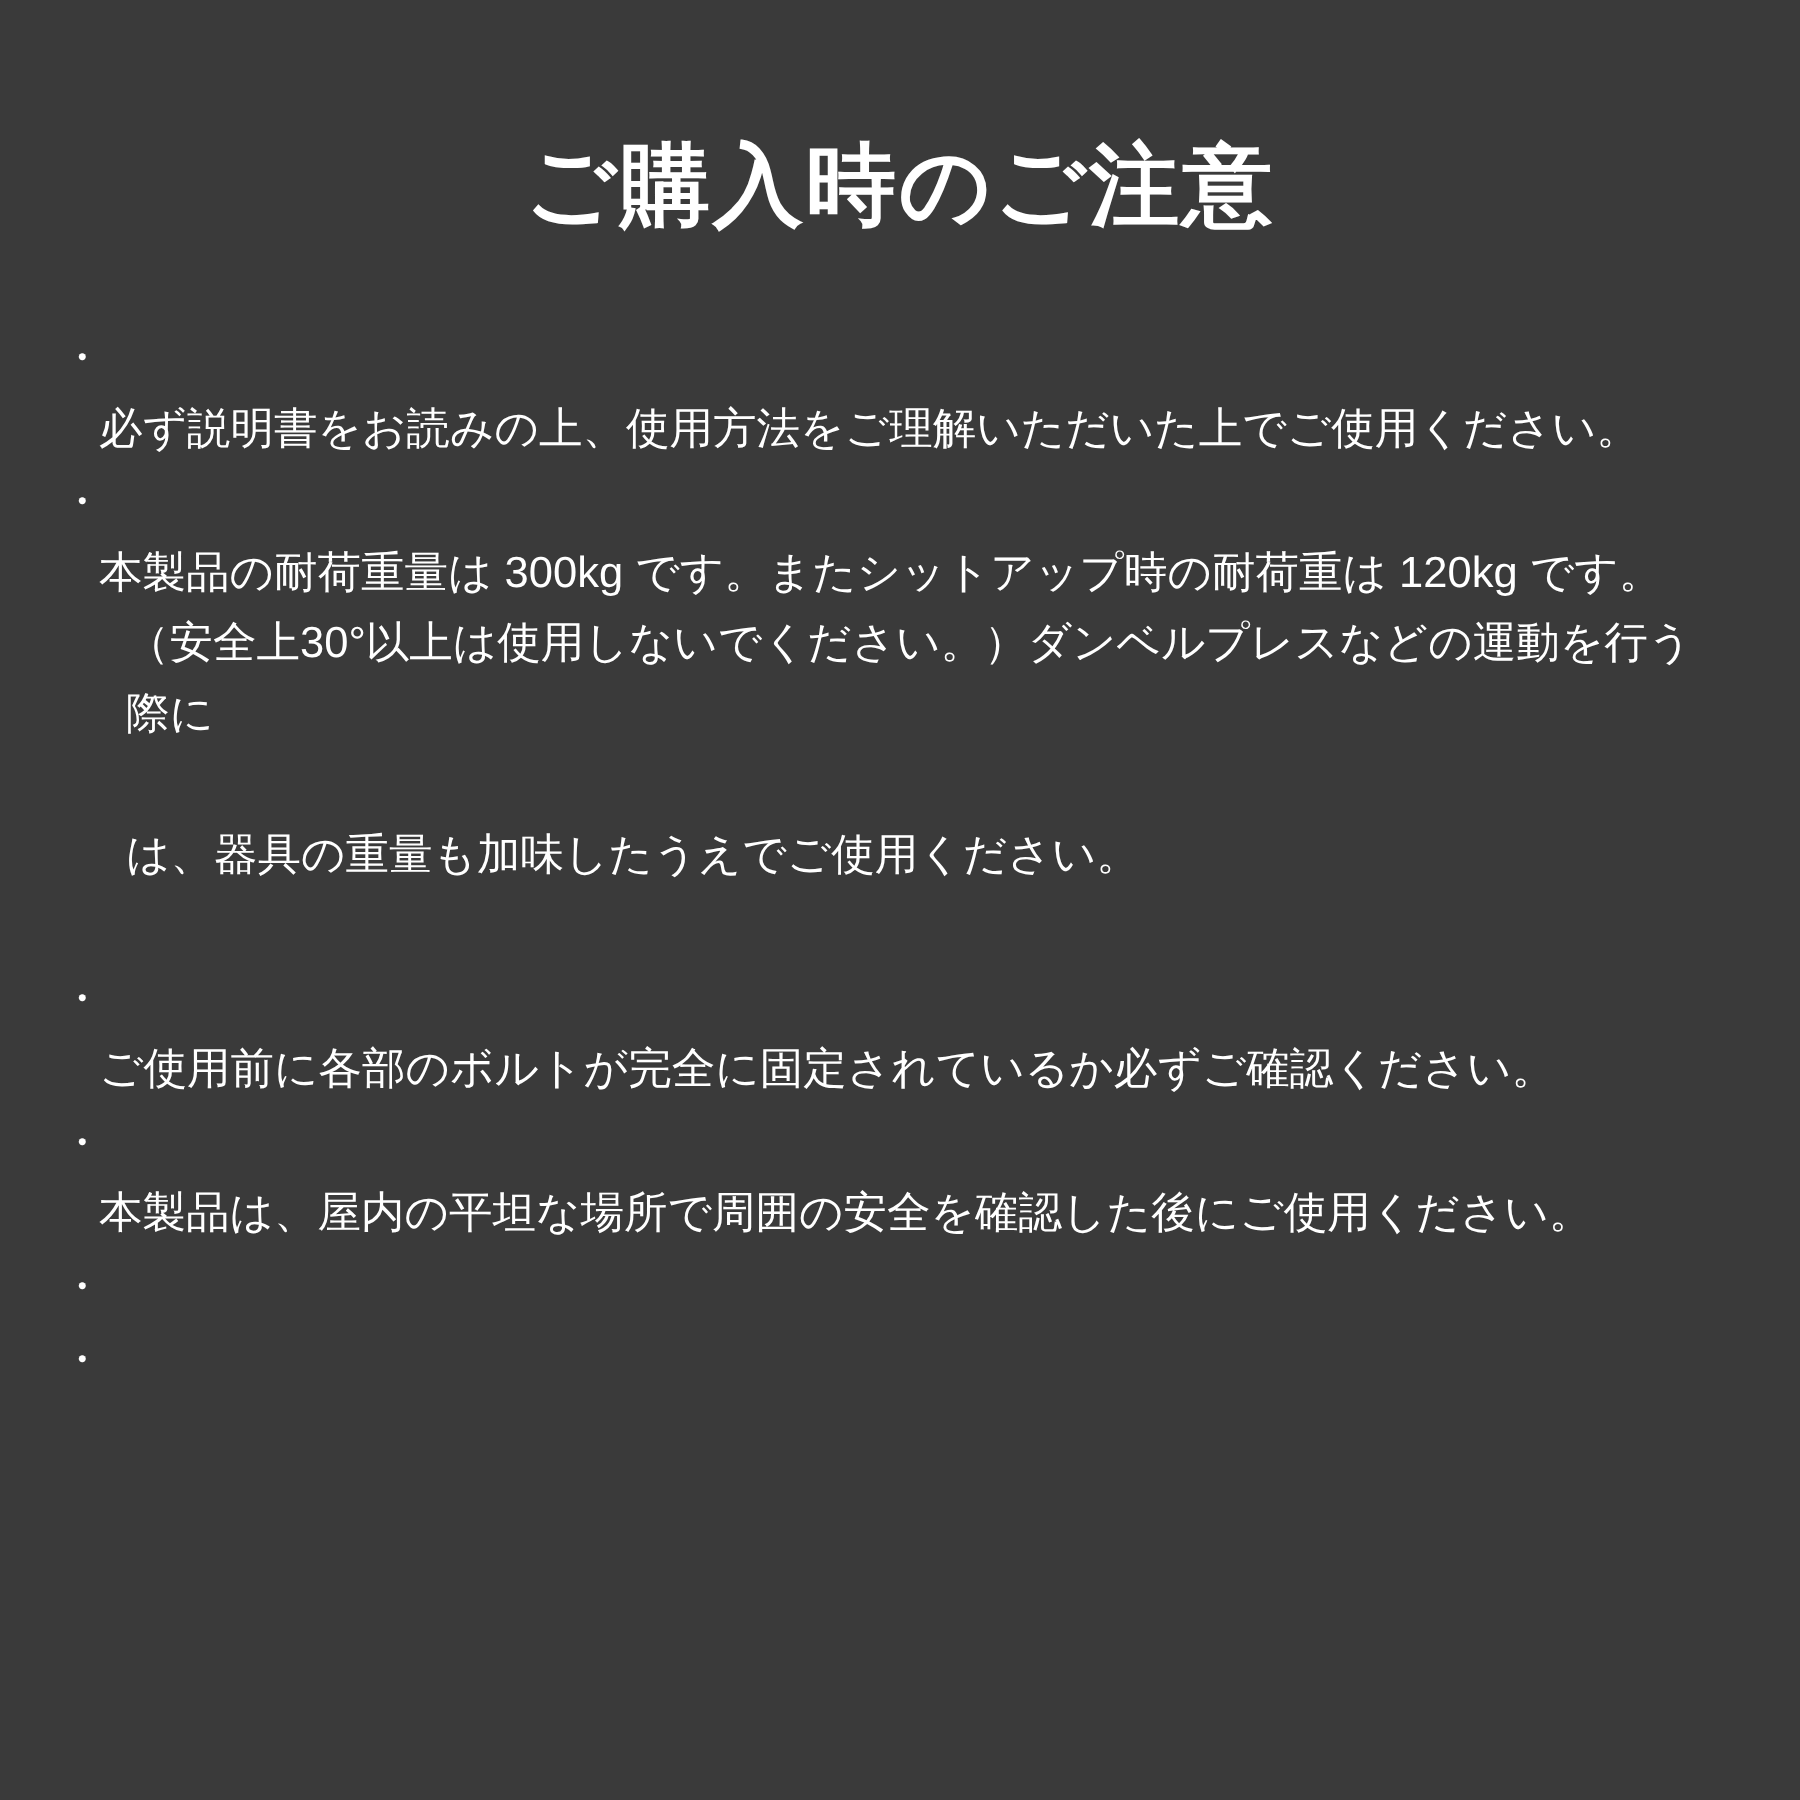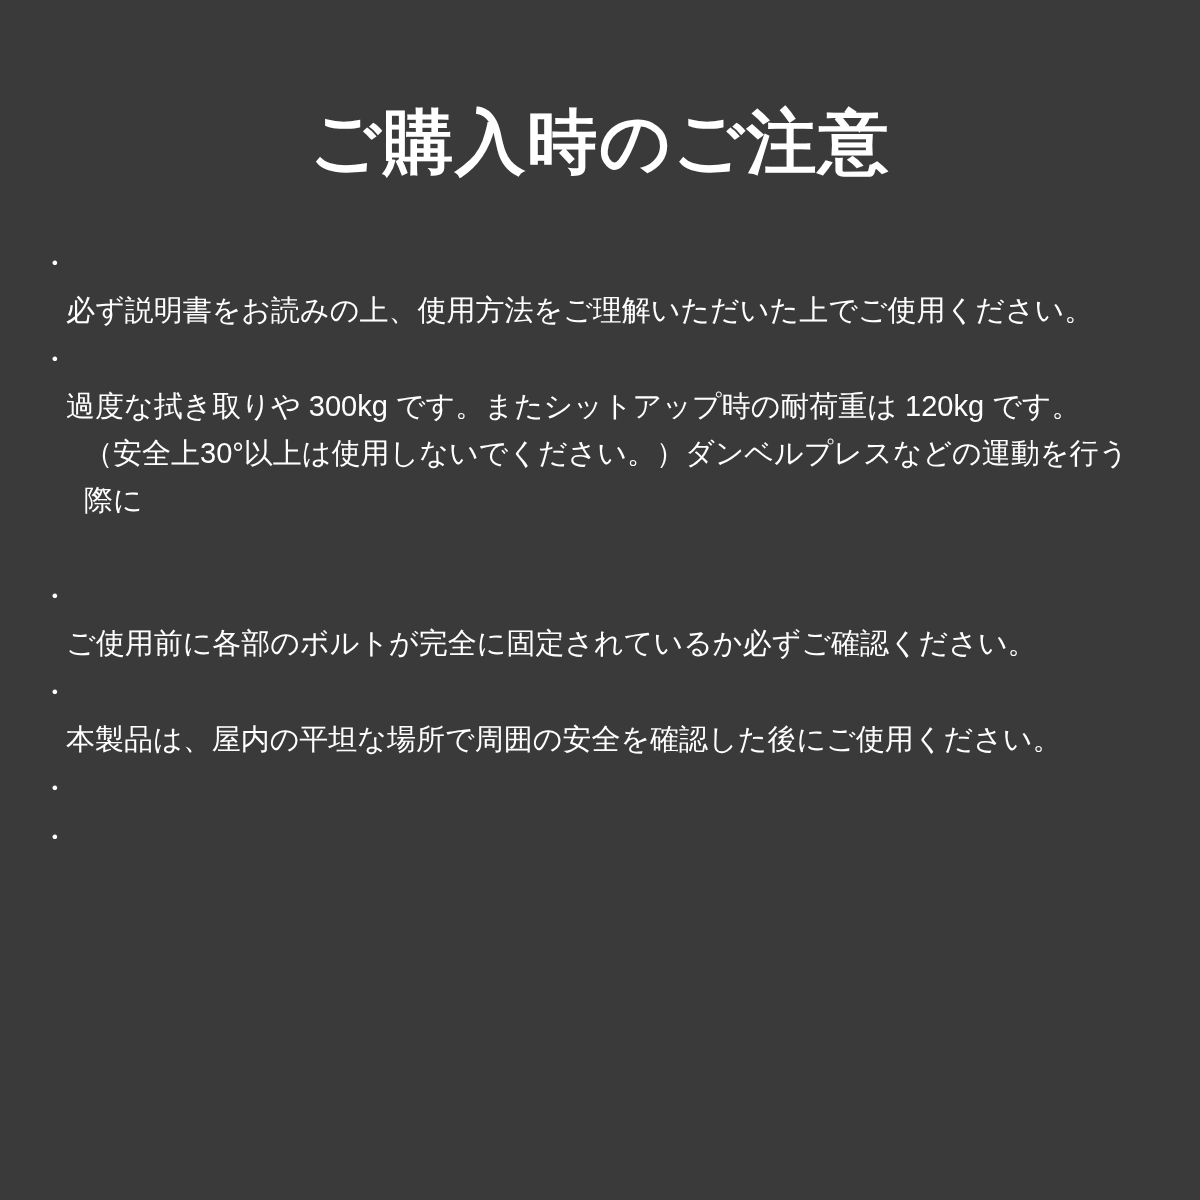--- a/index.html
+++ b/index.html
@@ -16,24 +16,24 @@
   }
   .page {
     width: 1200px;
     height: 1200px;
     box-sizing: border-box;
     padding: 0;
     position: relative;
   }
   .title {
     text-align: center;
-    font-size: 70px;
+    font-size: 60px;
     font-weight: bold;
     letter-spacing: 2px;
-    margin: 12px;
+    margin: 0;
     padding-top: 88px;
     padding-bottom: 0;
     line-height: 1.2;
     color: #ffffff;
   }
   .notes {
     margin: 56px 0 0 0;
     padding: 0 44px 0 40px;
     list-style: none;
   }
@@ -70,22 +70,23 @@
   <ul class="notes">
     <li class="note">
       <span class="bullet">・</span>
       <span class="note-text">
         <span>必ず説明書をお読みの上、使用方法をご理解いただいた上でご使用ください。</span>
       </span>
     </li>
     <li class="note">
       <span class="bullet">・</span>
       <span class="note-text">
-        <span>過度な拭き取りや 300kg です。またシットアップ時の耐荷重は 120kg です。</span>
+        <span>本製品の耐荷重量は 300kg です。またシットアップ時の耐荷重は 120kg です。</span>
         <span class="indent">（安全上30°以上は使用しないでください。）ダンベルプレスなどの運動を行う際に</span>
+        <span class="indent">は、器具の重量も加味したうえでご使用ください。</span>
       </span>
     </li>
     <li class="note">
       <span class="bullet">・</span>
       <span class="note-text">
         <span>ご使用前に各部のボルトが完全に固定されているか必ずご確認ください。</span>
       </span>
     </li>
     <li class="note">
       <span class="bullet">・</span>

